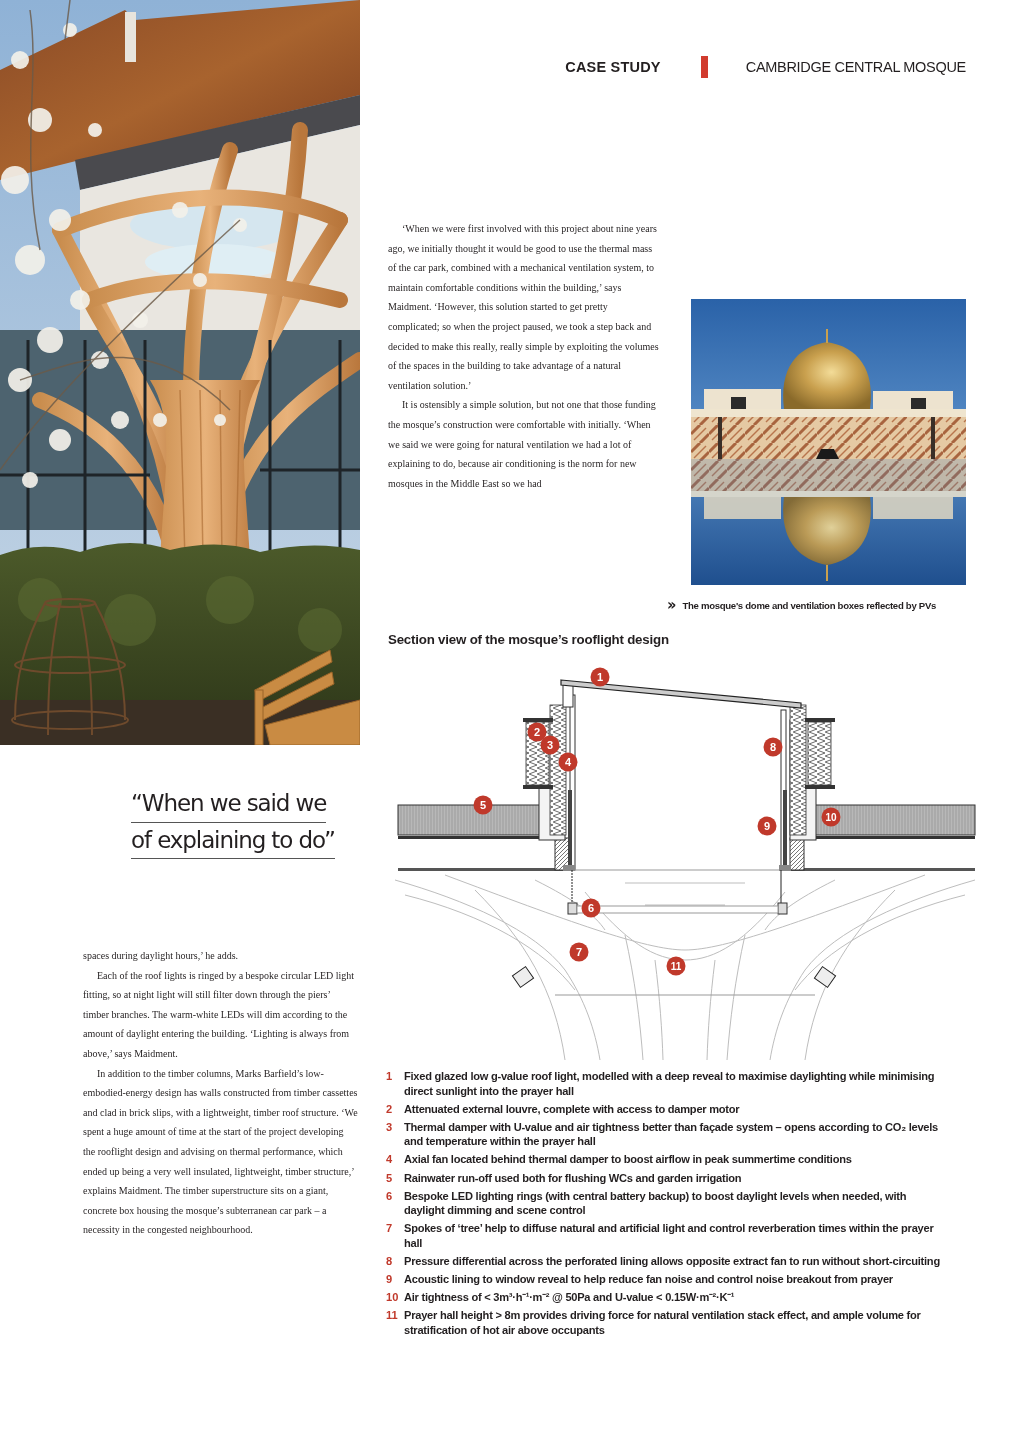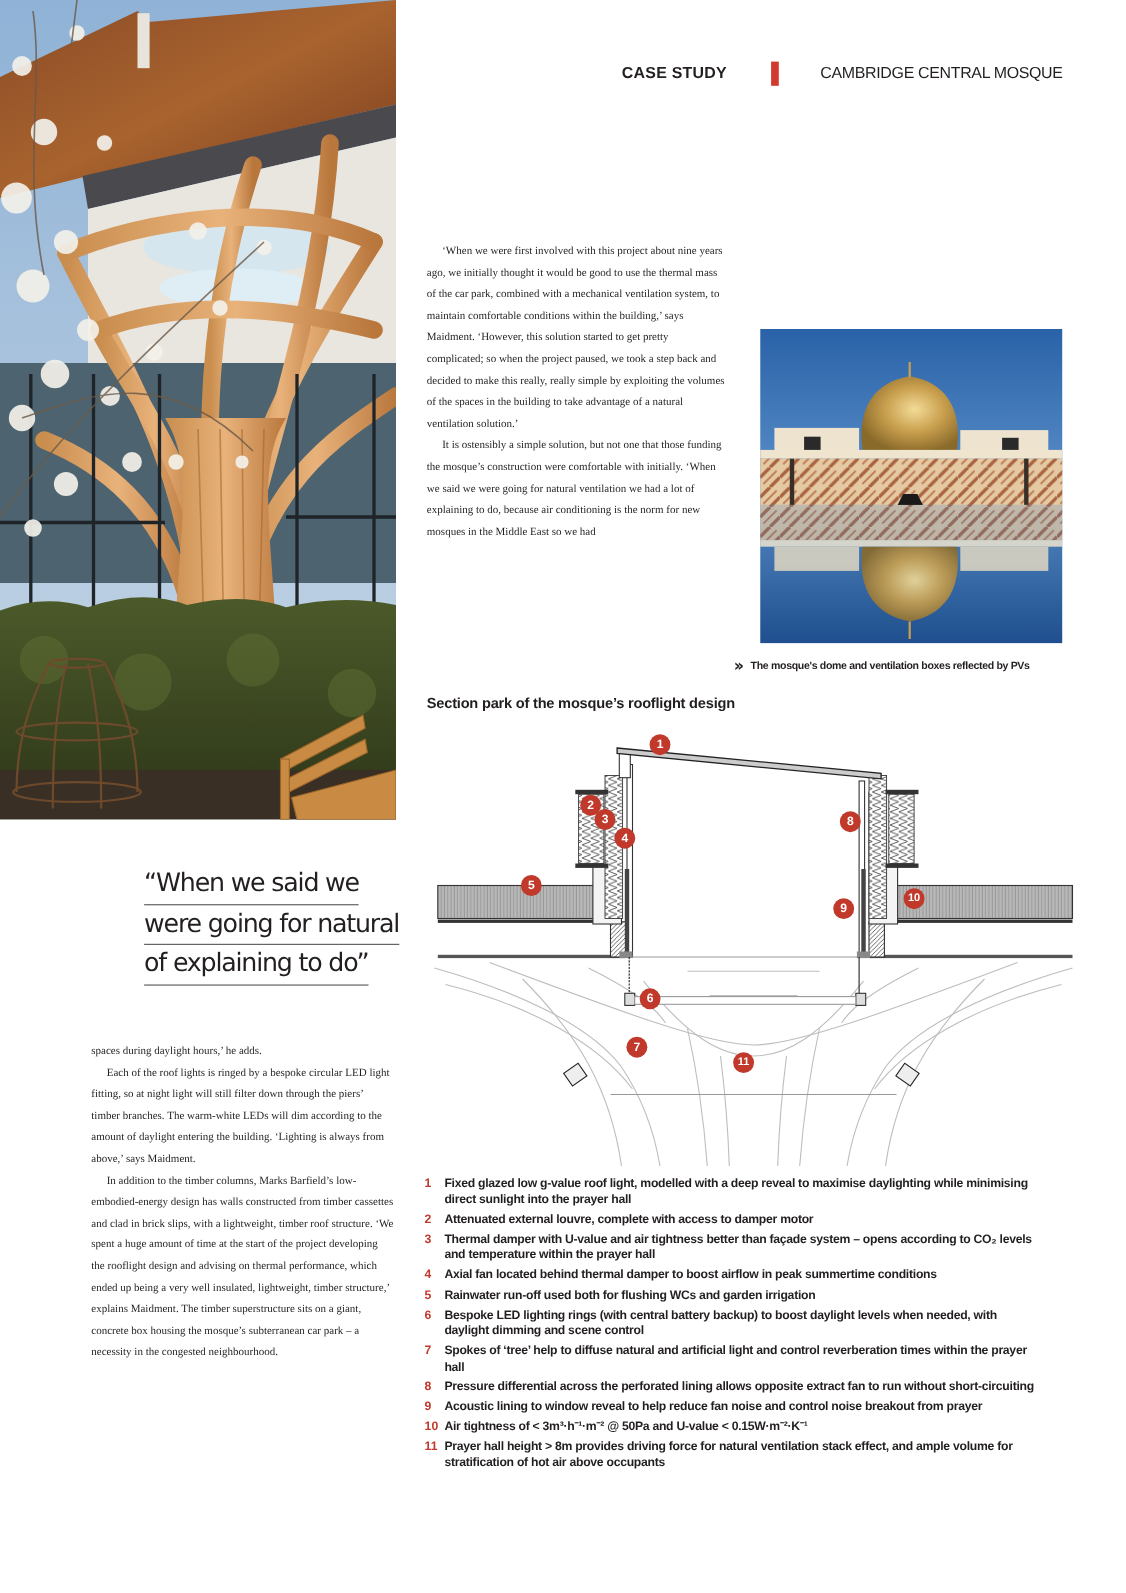--- a/index.html
+++ b/index.html
@@ -241,21 +241,21 @@
     <path d="M93,198 C88,238 105,260 136,266 C167,260 184,238 179,198 Z" fill="url(#gold)" opacity="0.9"></path>
     <line x1="136" y1="266" x2="136" y2="282" stroke="#c9a04e" stroke-width="2"></line>
   </svg>
 </div>
 
 <div class="abs caption">
   <span class="chev">››</span>
   <span class="ctext">The mosque's dome and ventilation boxes reflected by PVs</span>
 </div>
 
-<div class="abs section-title">Section park of the mosque’s rooflight design</div>
+<div class="abs section-title">Section view of the mosque’s rooflight design</div>
 
 <div class="abs diagram">
   <svg width="600" height="400" viewBox="0 0 600 400">
     <defs>
       <pattern id="hatch" width="4" height="4" patternUnits="userSpaceOnUse">
         <rect width="4" height="4" fill="#ffffff"></rect>
         <path d="M0,4 L4,0" stroke="#555" stroke-width="0.8"></path>
       </pattern>
       <pattern id="insul" width="8" height="6" patternUnits="userSpaceOnUse">
         <rect width="8" height="6" fill="#fff"></rect>
@@ -372,21 +372,20 @@
       </g>
     <g class="marker">
         <circle cx="291" cy="306" r="9.5"></circle>
         <text x="291" y="306" style="font-size:10px">11</text>
       </g>
   </svg>
 </div>
 
 <div class="abs pullquote">
   <span class="ql">“When we said we</span>
-  <span class="ql">were going for natural</span>
   <span class="ql">of explaining to do”</span>
 </div>
 
 <div class="abs body-col col-left">
   <p>spaces during daylight hours,’ he adds.</p>
   <p class="indent">Each of the roof lights is ringed by a bespoke circular LED light fitting, so at night light will still filter down through the piers’ timber branches. The warm-white LEDs will dim according to the amount of daylight entering the building. ‘Lighting is always from above,’ says Maidment.</p>
   <p class="indent">In addition to the timber columns, Marks Barfield’s low-embodied-energy design has walls constructed from timber cassettes and clad in brick slips, with a lightweight, timber roof structure. ‘We spent a huge amount of time at the start of the project developing the rooflight design and advising on thermal performance, which ended up being a very well insulated, lightweight, timber structure,’ explains Maidment. The timber superstructure sits on a giant, concrete box housing the mosque’s subterranean car park – a necessity in the congested neighbourhood.</p>
 </div>
 
 <div class="abs legend">

